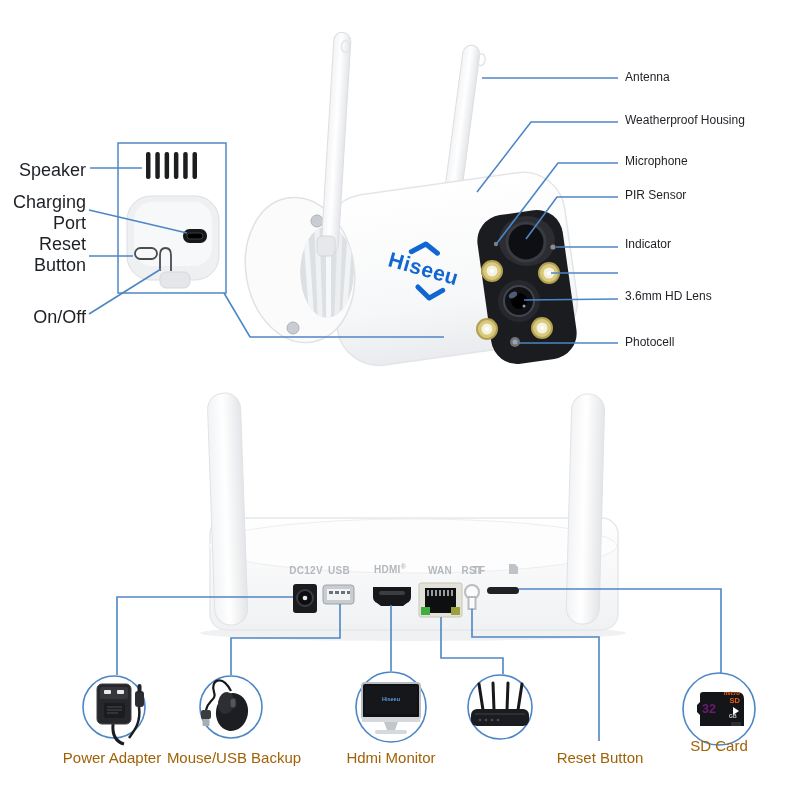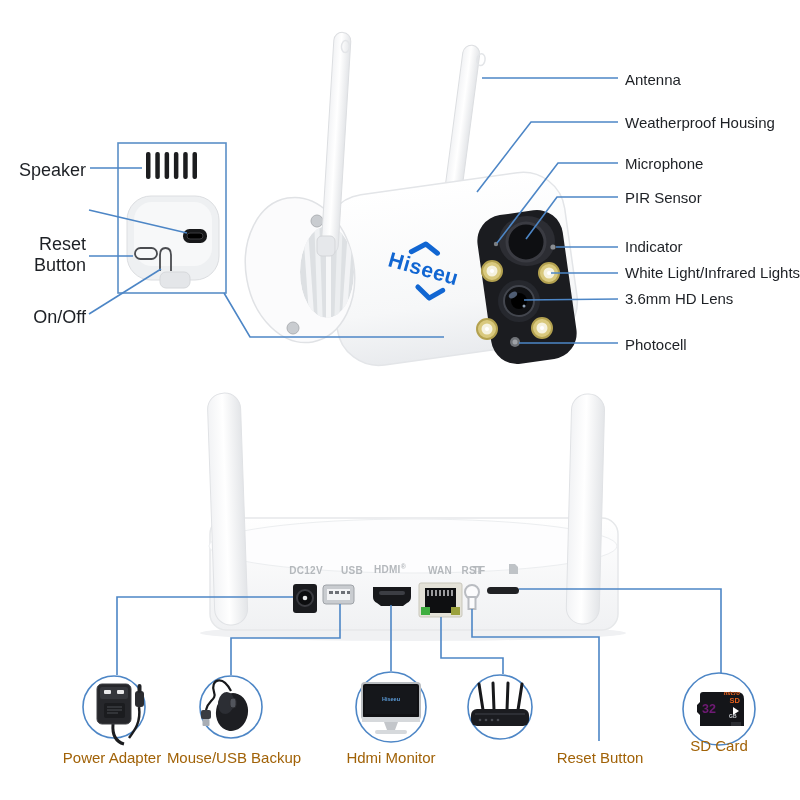--- a/index.html
+++ b/index.html
@@ -1,20 +1,20 @@
 <!DOCTYPE html>
 <html><head>
 <meta charset="utf-8">
 <style>
   html,body{margin:0;padding:0;background:#ffffff;}
   .stage{position:relative;width:800px;height:800px;overflow:hidden;background:#fff;
          font-family:"Liberation Sans","DejaVu Sans",sans-serif;}
   .stage svg{position:absolute;left:0;top:0;}
   .lbl{position:absolute;color:#1d2025;font-size:18px;line-height:1.14;}
-  .lbl-right{left:625px;white-space:nowrap;font-size:15px;}
+  .lbl-right{left:625px;white-space:nowrap;font-size:12px;}
   .lbl-left{text-align:right;}
   .port-lbl{position:absolute;color:#b4b8bc;font-size:10px;font-weight:bold;
             letter-spacing:.3px;text-align:center;width:60px;}
   .port-lbl sup{font-size:7px;}
   .acc-lbl{position:absolute;width:160px;text-align:center;color:#a16207;font-size:15px;}
   .cam-logo{position:absolute;left:389px;top:247px;width:120px;color:#1166d2;
             font-size:21px;font-weight:bold;letter-spacing:.5px;
             transform:rotate(16deg);transform-origin:0 50%;}
   .mon-logo{position:absolute;left:361px;top:696px;width:60px;text-align:center;
             color:#5b9bd8;font-size:5.5px;font-weight:bold;}
@@ -284,34 +284,34 @@
   </g>
 
   <g>
     <path d="M 703,692 H 737 Q 744,692 744,699 V 726 H 700 V 715 L 697,712 V 705 L 700,702 V 695 Q 700,692 703,692 Z" fill="#141519"></path>
     <rect x="731" y="722" width="10" height="4" fill="#2b2d32"></rect>
     <path d="M 733,707 L 739,711 L 733,715 Z" fill="#ffffff"></path>
   </g>
 </svg>
 
   <div class="lbl lbl-left" style="left:6px;top:160px;width:80px;">Speaker</div>
+  <div class="lbl lbl-left" style="left:6px;top:192px;width:80px;">Charging Port</div>
   <div class="lbl lbl-left" style="left:26px;top:234px;width:60px;">Reset Button</div>
   <div class="lbl lbl-left" style="left:6px;top:307px;width:80px;">On/Off</div>
 
   <div class="lbl lbl-right" style="top:71px;">Antenna</div>
   <div class="lbl lbl-right" style="top:114px;">Weatherproof Housing</div>
   <div class="lbl lbl-right" style="top:155px;">Microphone</div>
   <div class="lbl lbl-right" style="top:189px;">PIR Sensor</div>
   <div class="lbl lbl-right" style="top:238px;">Indicator</div>
-  <div class="lbl lbl-right" style="top:264px;">White Light/Infrared Lights</div>
   <div class="lbl lbl-right" style="top:290px;">3.6mm HD Lens</div>
   <div class="lbl lbl-right" style="top:336px;">Photocell</div>
 
   <div class="port-lbl" style="left:276px;top:565px;">DC12V</div>
-  <div class="port-lbl" style="left:322px;top:565px;">USB</div>
+  <div class="port-lbl" style="left:309px;top:565px;">USB</div>
   <div class="port-lbl" style="left:360px;top:563px;"><span>HDMI</span><sup>®</sup></div>
   <div class="port-lbl" style="left:410px;top:565px;">WAN</div>
   <div class="port-lbl" style="left:442px;top:565px;">RST</div>
   <div class="port-lbl" style="left:449px;top:565px;text-align:center;">TF</div>
 
   <div class="acc-lbl" style="left:32px;top:749px;">Power Adapter</div>
   <div class="acc-lbl" style="left:154px;top:749px;">Mouse/USB Backup</div>
   <div class="acc-lbl" style="left:311px;top:749px;">Hdmi Monitor</div>
   <div class="acc-lbl" style="left:520px;top:749px;">Reset Button</div>
   <div class="acc-lbl" style="left:639px;top:737px;">SD Card</div>

